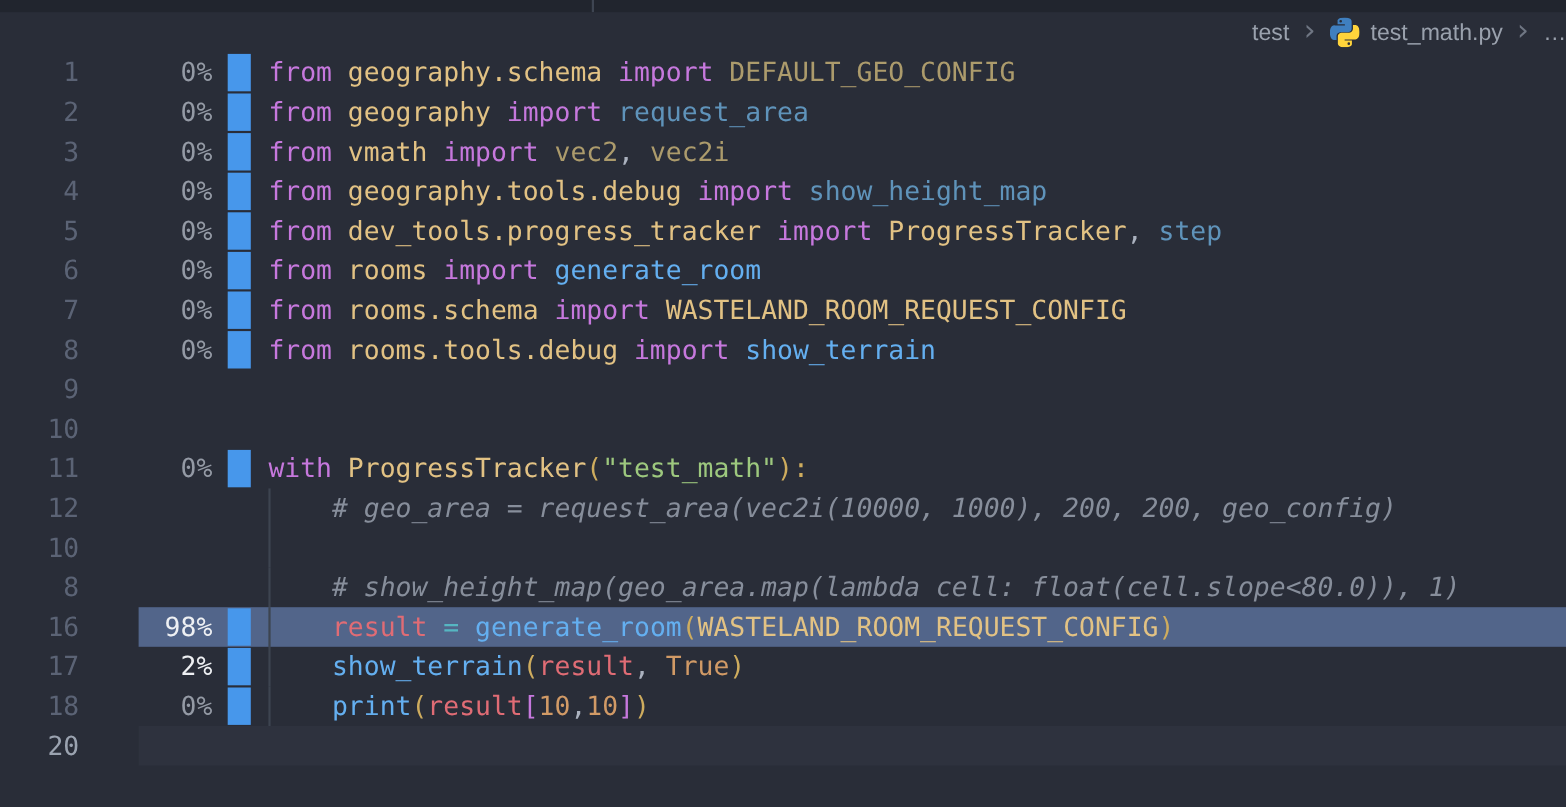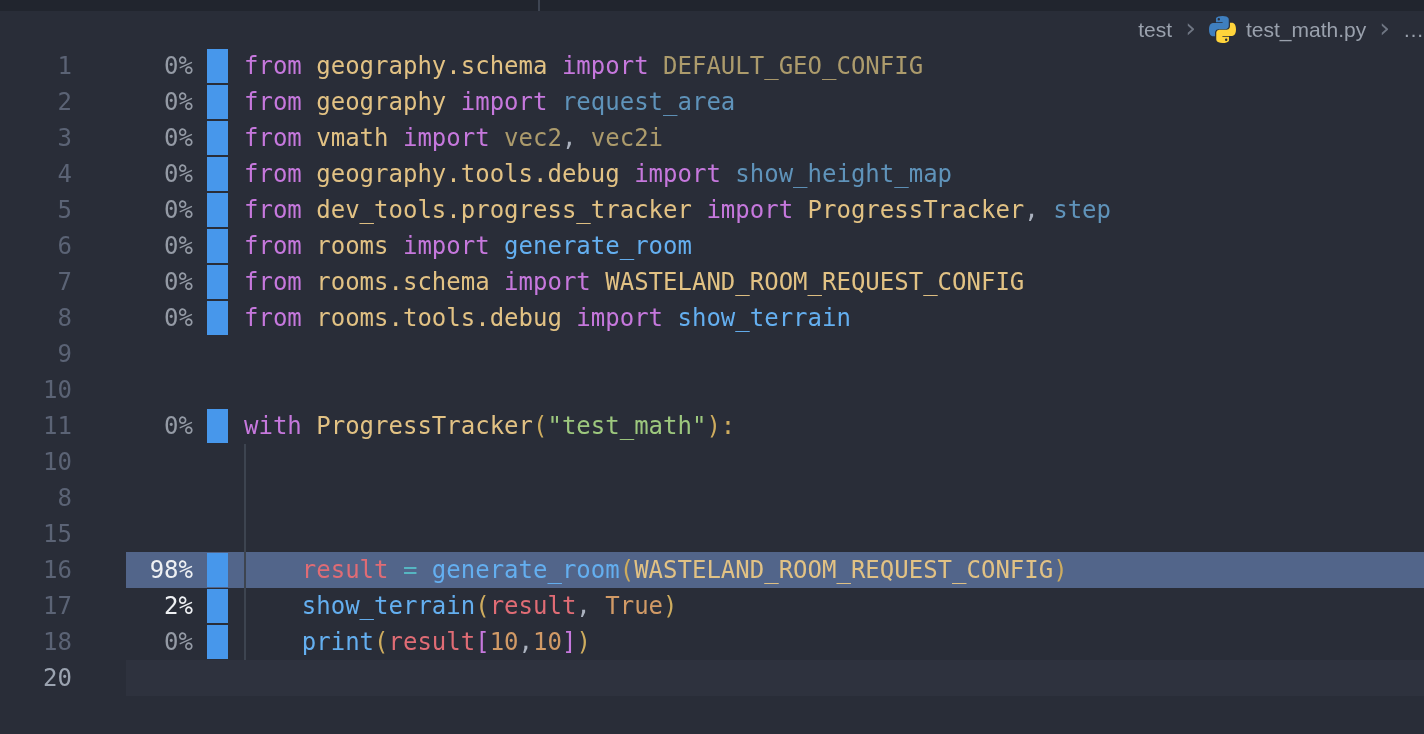--- a/index.html
+++ b/index.html
@@ -71,22 +71,22 @@
       <div class="row"><span class="ln">2</span><span class="pct">0%</span><span class="bar"></span><span class="code"><span class="tok-kw" style="color: rgb(198, 120, 221);">from</span><span class="tok-mod" style="color: rgb(226, 194, 132);"> geography</span><span class="tok-kw" style="color: rgb(198, 120, 221);"> import</span><span class="tok-fndim" style="color: rgb(95, 147, 186);"> request_area</span></span></div>
       <div class="row"><span class="ln">3</span><span class="pct">0%</span><span class="bar"></span><span class="code"><span class="tok-kw" style="color: rgb(198, 120, 221);">from</span><span class="tok-mod" style="color: rgb(226, 194, 132);"> vmath</span><span class="tok-kw" style="color: rgb(198, 120, 221);"> import</span><span class="tok-tandim" style="color: rgb(172, 155, 108);"> vec2</span><span class="tok-pun" style="color: rgb(171, 178, 191);">,</span><span class="tok-tandim" style="color: rgb(172, 155, 108);"> vec2i</span></span></div>
       <div class="row"><span class="ln">4</span><span class="pct">0%</span><span class="bar"></span><span class="code"><span class="tok-kw" style="color: rgb(198, 120, 221);">from</span><span class="tok-mod" style="color: rgb(226, 194, 132);"> geography.tools.debug</span><span class="tok-kw" style="color: rgb(198, 120, 221);"> import</span><span class="tok-fndim" style="color: rgb(95, 147, 186);"> show_height_map</span></span></div>
       <div class="row"><span class="ln">5</span><span class="pct">0%</span><span class="bar"></span><span class="code"><span class="tok-kw" style="color: rgb(198, 120, 221);">from</span><span class="tok-mod" style="color: rgb(226, 194, 132);"> dev_tools.progress_tracker</span><span class="tok-kw" style="color: rgb(198, 120, 221);"> import</span><span class="tok-mod" style="color: rgb(226, 194, 132);"> ProgressTracker</span><span class="tok-pun" style="color: rgb(171, 178, 191);">,</span><span class="tok-fndim" style="color: rgb(95, 147, 186);"> step</span></span></div>
       <div class="row"><span class="ln">6</span><span class="pct">0%</span><span class="bar"></span><span class="code"><span class="tok-kw" style="color: rgb(198, 120, 221);">from</span><span class="tok-mod" style="color: rgb(226, 194, 132);"> rooms</span><span class="tok-kw" style="color: rgb(198, 120, 221);"> import</span><span class="tok-fn" style="color: rgb(100, 175, 240);"> generate_room</span></span></div>
       <div class="row"><span class="ln">7</span><span class="pct">0%</span><span class="bar"></span><span class="code"><span class="tok-kw" style="color: rgb(198, 120, 221);">from</span><span class="tok-mod" style="color: rgb(226, 194, 132);"> rooms.schema</span><span class="tok-kw" style="color: rgb(198, 120, 221);"> import</span><span class="tok-mod" style="color: rgb(226, 194, 132);"> WASTELAND_ROOM_REQUEST_CONFIG</span></span></div>
       <div class="row"><span class="ln">8</span><span class="pct">0%</span><span class="bar"></span><span class="code"><span class="tok-kw" style="color: rgb(198, 120, 221);">from</span><span class="tok-mod" style="color: rgb(226, 194, 132);"> rooms.tools.debug</span><span class="tok-kw" style="color: rgb(198, 120, 221);"> import</span><span class="tok-fn" style="color: rgb(100, 175, 240);"> show_terrain</span></span></div>
       <div class="row"><span class="ln">9</span><span class="code"></span></div>
       <div class="row"><span class="ln">10</span><span class="code"></span></div>
       <div class="row"><span class="ln">11</span><span class="pct">0%</span><span class="bar"></span><span class="code"><span class="tok-kw" style="color: rgb(198, 120, 221);">with</span><span class="tok-mod" style="color: rgb(226, 194, 132);"> ProgressTracker</span><span class="tok-p1" style="color: rgb(206, 172, 94);">(</span><span class="tok-str" style="color: rgb(157, 200, 126);">"test_math"</span><span class="tok-p1" style="color: rgb(206, 172, 94);">):</span></span></div>
+      <div class="row"><span class="ln">12</span><span class="guide"></span><span class="code"><span class="tok-com" style="color: rgb(135, 142, 155);">    # geo_area = request_area(vec2i(10000, 1000), 200, 200, geo_config)</span></span></div>
       <div class="row"><span class="ln">10</span><span class="guide"></span></div>
-      <div class="row"><span class="ln">8</span><span class="guide"></span></div>
-      <div class="row"><span class="ln">15</span><span class="guide"></span><span class="code"></span></div>
+      <div class="row"><span class="ln">8</span><span class="guide"></span><span class="code"><span class="tok-com" style="color: rgb(135, 142, 155);">    # show_height_map(geo_area.map(lambda cell: float(cell.slope&lt;80.0)), 1)</span></span></div>
       <div class="row"><div class="row-hl profile"></div><span class="ln">16</span><span class="pct bright">98%</span><span class="bar"></span><span class="guide"></span><span class="code"><span class="tok-var" style="color: rgb(224, 108, 117);">    result</span><span class="tok-op" style="color: rgb(86, 182, 194);"> = </span><span class="tok-fn" style="color: rgb(100, 175, 240);">generate_room</span><span class="tok-p1" style="color: rgb(206, 172, 94);">(</span><span class="tok-mod" style="color: rgb(226, 194, 132);">WASTELAND_ROOM_REQUEST_CONFIG</span><span class="tok-p1" style="color: rgb(206, 172, 94);">)</span></span></div>
       <div class="row"><span class="ln">17</span><span class="pct bright">2%</span><span class="bar"></span><span class="guide"></span><span class="code"><span class="tok-fn" style="color: rgb(100, 175, 240);">    show_terrain</span><span class="tok-p1" style="color: rgb(206, 172, 94);">(</span><span class="tok-var" style="color: rgb(224, 108, 117);">result</span><span class="tok-pun" style="color: rgb(171, 178, 191);">,</span><span class="tok-num" style="color: rgb(209, 154, 102);"> True</span><span class="tok-p1" style="color: rgb(206, 172, 94);">)</span></span></div>
       <div class="row"><span class="ln">18</span><span class="pct">0%</span><span class="bar"></span><span class="guide"></span><span class="code"><span class="tok-fn" style="color: rgb(100, 175, 240);">    print</span><span class="tok-p1" style="color: rgb(206, 172, 94);">(</span><span class="tok-var" style="color: rgb(224, 108, 117);">result</span><span class="tok-p2" style="color: rgb(198, 120, 221);">[</span><span class="tok-num" style="color: rgb(209, 154, 102);">10</span><span class="tok-pun" style="color: rgb(171, 178, 191);">,</span><span class="tok-num" style="color: rgb(209, 154, 102);">10</span><span class="tok-p2" style="color: rgb(198, 120, 221);">]</span><span class="tok-p1" style="color: rgb(206, 172, 94);">)</span></span></div>
       <div class="row"><div class="row-hl current"></div><span class="ln active">20</span><span class="code"></span></div>
     </div>
 
 </div>
 
 </body></html>

